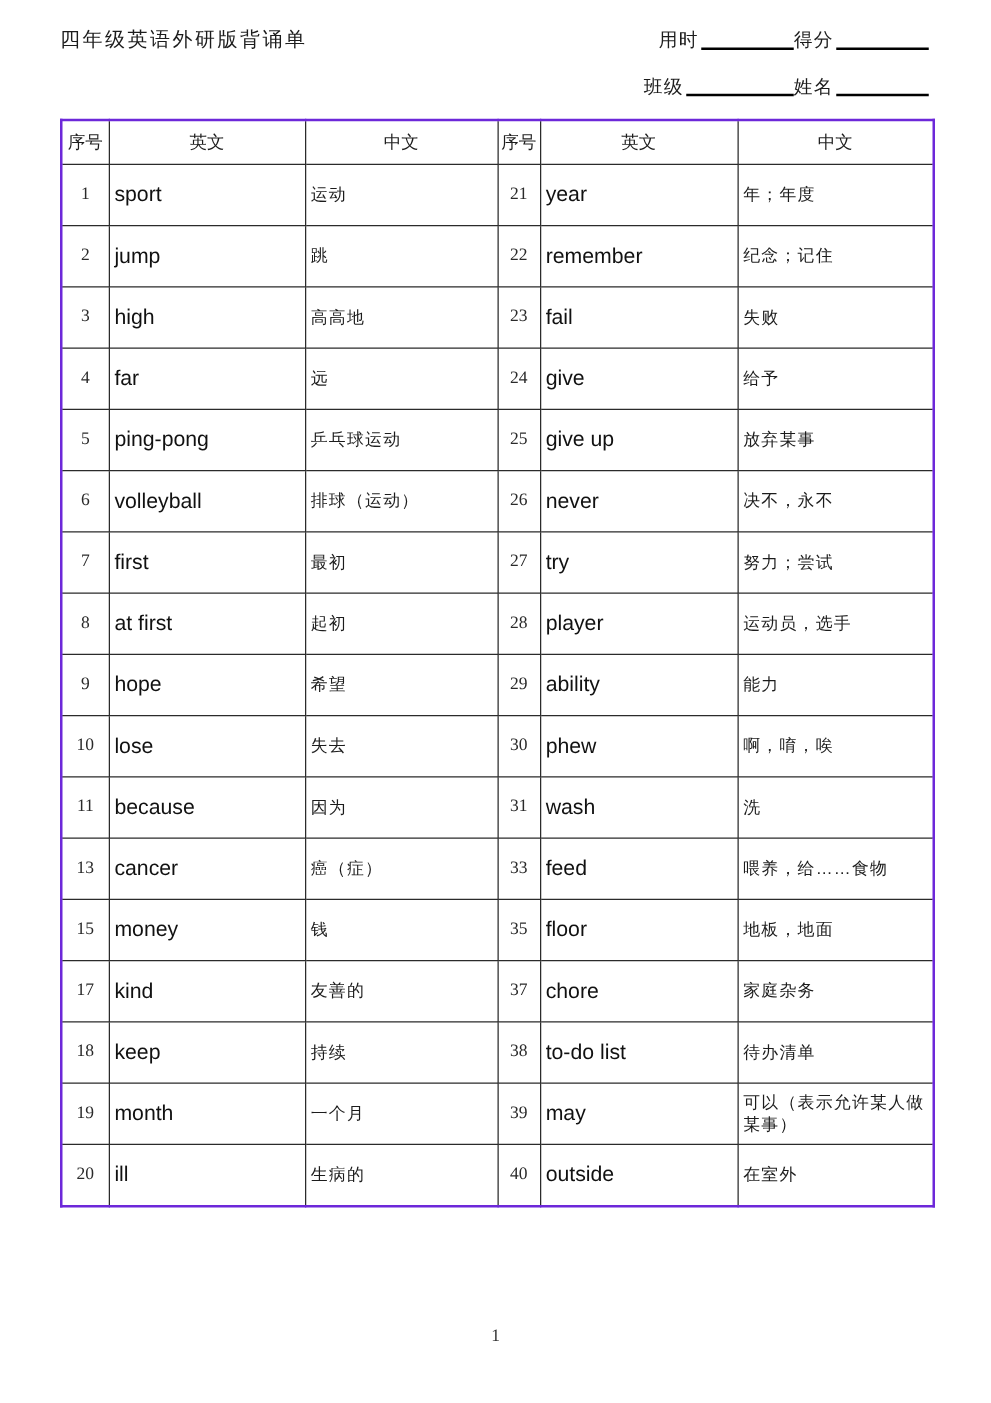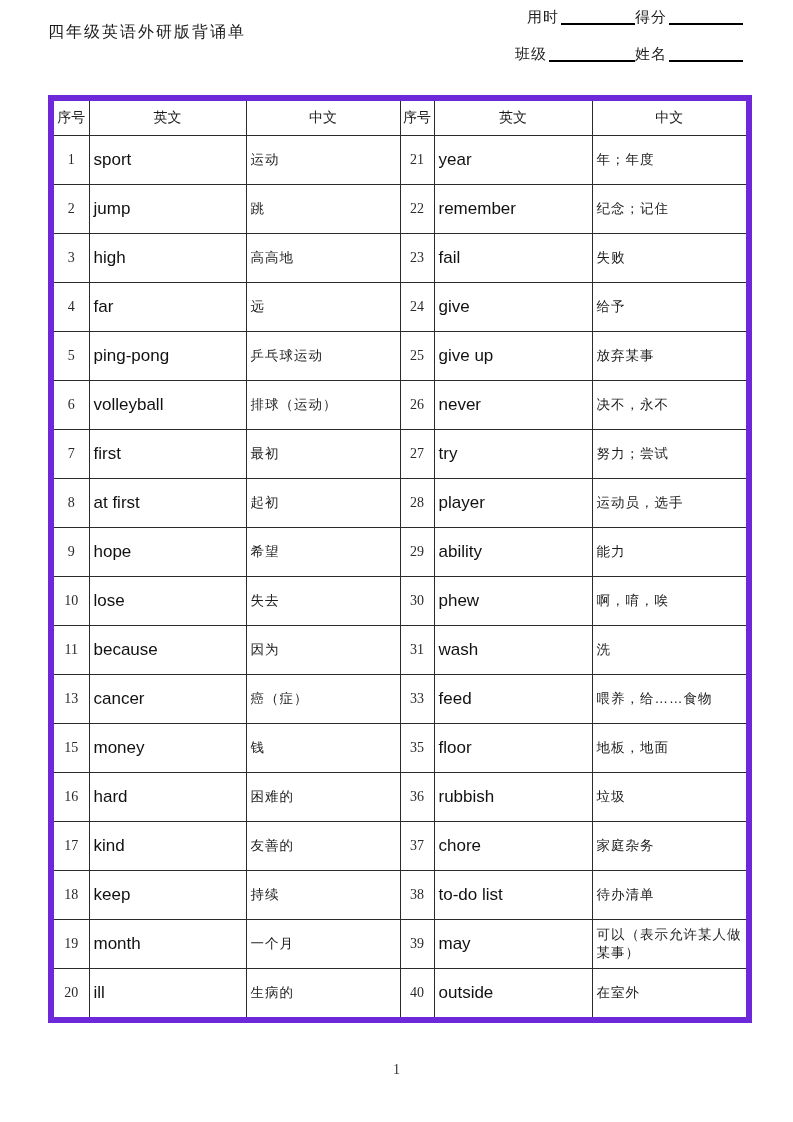--- a/index.html
+++ b/index.html
@@ -21,21 +21,21 @@
     left: 48px;
     top: 22px;
     font-family: "DejaVu Serif", "Liberation Serif", serif;
     font-size: 16px;
     letter-spacing: 2px;
     color: #1c1c1c;
     white-space: nowrap;
   }
   .header-fields {
     position: absolute;
-    top: 8px;
+    top: 23px;
     right: 50px;
     font-family: "DejaVu Serif", "Liberation Serif", serif;
     font-size: 15px;
     color: #1c1c1c;
   }
   .hf-row {
     display: flex;
     justify-content: flex-end;
     align-items: flex-end;
     margin-bottom: 18px;
@@ -58,21 +58,21 @@
     position: absolute;
     left: 48px;
     top: 95px;
     width: 698px;
     border-collapse: collapse;
     table-layout: fixed;
   }
   table.vocab, table.vocab td, table.vocab th {
     border: 1px solid #2b2b2b;
   }
-  table.vocab { border: 6px solid #6d28d9; }
+  table.vocab { border: 2px solid #6d28d9; }
   table.vocab th {
     height: 34px;
     font-family: "DejaVu Serif", "Liberation Serif", serif;
     font-weight: normal;
     font-size: 14px;
     text-align: center;
     vertical-align: middle;
     padding: 0;
   }
   table.vocab td {
@@ -260,28 +260,20 @@
         </tr>
         <tr>
           <td class="cell-no">15</td>
           <td class="cell-en">money</td>
           <td class="cell-zh">钱</td>
           <td class="cell-no">35</td>
           <td class="cell-en">floor</td>
           <td class="cell-zh">地板，地面</td>
         </tr>
         <tr>
-          <td class="cell-no">16</td>
-          <td class="cell-en">hard</td>
-          <td class="cell-zh">困难的</td>
-          <td class="cell-no">36</td>
-          <td class="cell-en">rubbish</td>
-          <td class="cell-zh">垃圾</td>
-        </tr>
-        <tr>
           <td class="cell-no">17</td>
           <td class="cell-en">kind</td>
           <td class="cell-zh">友善的</td>
           <td class="cell-no">37</td>
           <td class="cell-en">chore</td>
           <td class="cell-zh">家庭杂务</td>
         </tr>
         <tr>
           <td class="cell-no">18</td>
           <td class="cell-en">keep</td>

